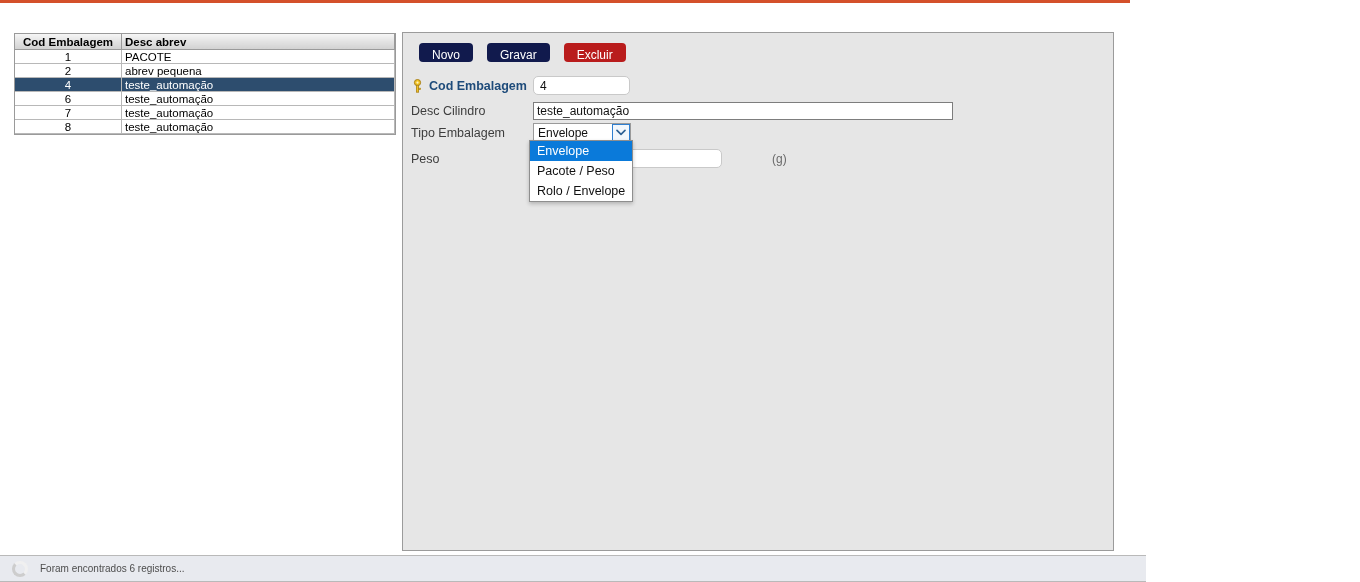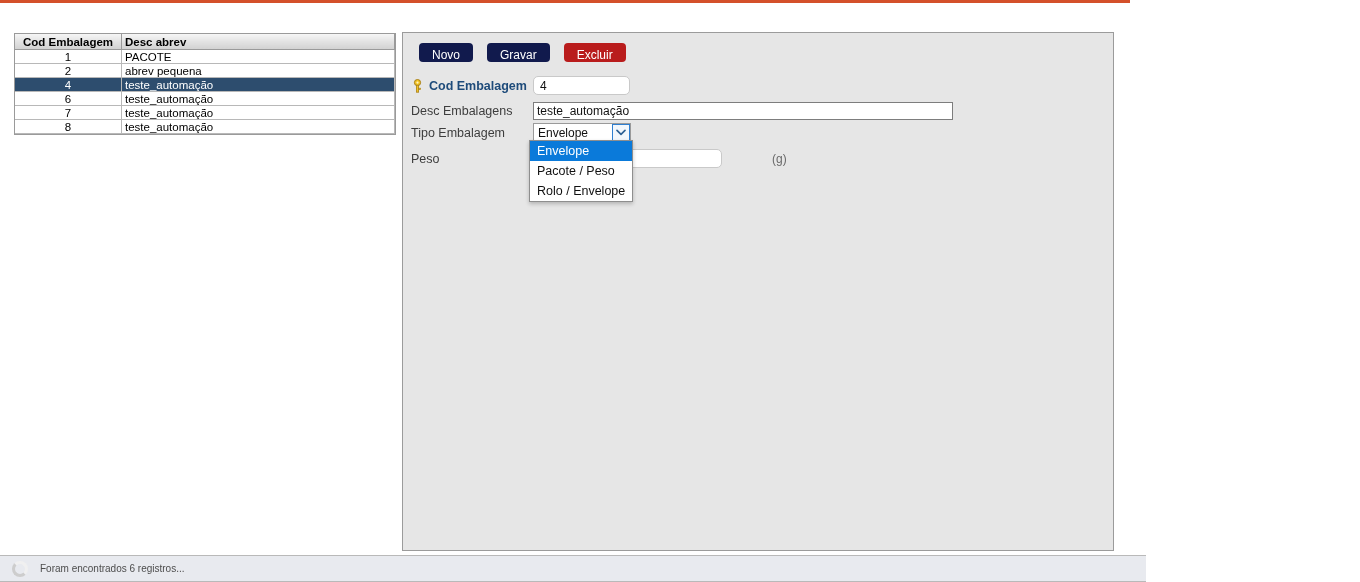--- a/index.html
+++ b/index.html
@@ -358,21 +358,21 @@
             <rect x="7.6" y="9.2" width="2" height="1.4" fill="#f3c325" stroke="#a8801a" stroke-width="0.7"></rect>
           </svg>
         </span>
         <span class="form-label key">Cod Embalagem</span>
       </div>
       <input class="inp rounded" style="width: 97px; margin-left: 4px;" type="text" value="4">
     </div>
 
     <div class="form-row" style="top:69px;">
       <div class="label-cell">
-        <span class="form-label">Desc Embalagens</span>
+        <span class="form-label">Desc Cilindro</span>
       </div>
       <input class="inp square" style="width: 420px; margin-left: 4px;" type="text" value="teste_automação">
     </div>
 
     <div class="form-row" style="top:90px;">
       <div class="label-cell">
         <span class="form-label">Tipo Embalagem</span>
       </div>
       <div class="select-box" style="margin-left:4px;">
         <span class="select-value">Envelope</span>

